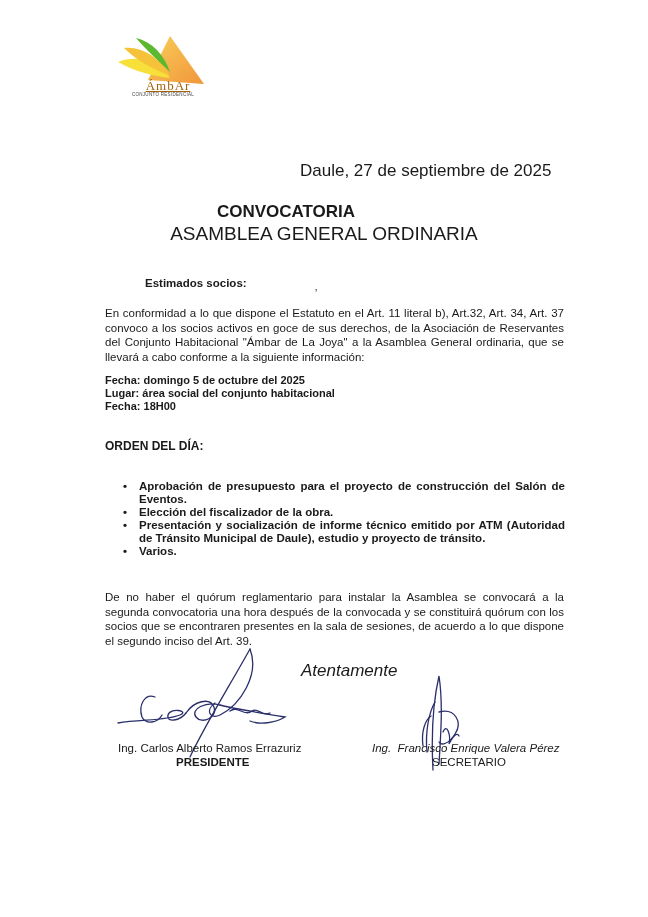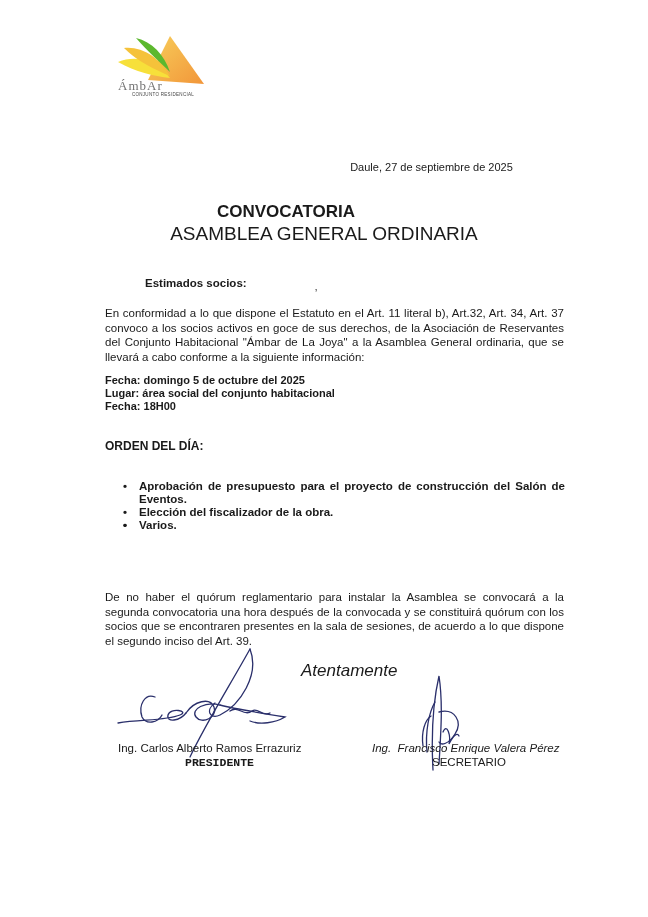--- a/index.html
+++ b/index.html
@@ -1,36 +1,36 @@
 <!DOCTYPE html>
 <html><head>
 <meta charset="utf-8">
 <style>
   html, body { margin:0; padding:0; background:#ffffff; }
   body { width:648px; height:917px; position:relative; overflow:hidden; font-family:"Liberation Sans", sans-serif; color:#1a1a1a; }
   .abs { position:absolute; }
   .logo { left:108px; top:32px; width:110px; height:70px; }
-  .logo-word { left:118px; top:78px; width:100px; text-align:left; font-family:"Liberation Serif", serif; font-size:13px; letter-spacing:1px; color:#737373; }
+  .logo-word { left:118px; top:78px; width:100px; text-align:center; font-family:"Liberation Serif", serif; font-size:13px; letter-spacing:1px; color:#a16207;text-decoration:underline; }
   .logo-sub { left:108px; top:92px; width:110px; text-align:center; font-size:4.5px; letter-spacing:0.3px; color:#444; }
-  .date { left:300px; top:161px; width:263px; text-align:center; font-size:11px; }
+  .date { left:300px; top:161px; width:263px; text-align:left; font-size:17px; }
   .title1 { left:0; width:572px; top:202px; text-align:center; font-weight:bold; font-size:17px; }
   .title2 { left:0; width:648px; top:223px; text-align:center; font-weight:normal; font-size:19px; }
   .greeting { left:105px; top:277px; font-weight:bold; font-size:11.5px;padding-left:40px; }
   .tick { left:315px; top:288px; font-size:10px; }
   .para { left:105px; width:459px; font-size:11.5px; line-height:14.5px; text-align:justify; }
   .p1 { top:306px; }
   .info { left:105px; font-weight:bold; font-size:11px; line-height:13px; }
   .orden { left:105px; top:439px; font-weight:bold; font-size:12px; }
   ul.agenda { position:absolute; left:105px; top:480px; width:460px; margin:0; padding:0; list-style:none; }
   ul.agenda li { position:relative; padding-left:34px; font-weight:bold; font-size:11.5px; line-height:13px; text-align:justify; }
   ul.agenda li .bullet { position:absolute; left:18px; top:0; }
   .p2 { top:590px; }
   .atentamente { left:301px; top:661px; font-size:17px;font-style:italic; }
   .sig1-name { left:118px; top:742px; font-size:11.5px; }
-  .sig1-role { left:185px; top:756px; font-weight:bold; font-size:11.5px;font-family:Liberation Mono, monospace; }
+  .sig1-role { left:176px; top:756px; font-weight:bold; font-size:11.5px; }
   .sig2-name { left:372px; top:742px; font-size:11.5px;font-style:italic; }
   .sig2-role { left:432px; top:756px; font-weight:normal; font-size:11.5px; }
   .sig-svg { position:absolute; }
 </style>
 </head>
 <body>
 
 <svg class="abs logo" viewBox="0 0 110 70">
   <defs>
     <linearGradient id="lg1" x1="0" y1="0" x2="1" y2="1">
@@ -57,21 +57,21 @@
 <div class="abs para p1">En conformidad a lo que dispone el Estatuto en el Art. 11 literal b), Art.32, Art. 34, Art. 37 convoco a los socios activos en goce de sus derechos, de la Asociación de Reservantes del Conjunto Habitacional "Ámbar de La Joya" a la Asamblea General ordinaria, que se llevará a cabo conforme a la siguiente información:</div>
 
 <div class="abs info" style="top:374px">Fecha: domingo 5 de octubre del 2025</div>
 <div class="abs info" style="top:387px">Lugar: área social del conjunto habitacional</div>
 <div class="abs info" style="top:400px">Fecha: 18H00</div>
 
 <div class="abs orden">ORDEN DEL DÍA:</div>
 <ul class="agenda">
   <li><span class="bullet">•</span><span>Aprobación de presupuesto para el proyecto de construcción del Salón de Eventos.</span></li>
   <li><span class="bullet">•</span><span>Elección del fiscalizador de la obra.</span></li>
-  <li><span class="bullet">•</span></li>
+  <li><span class="bullet">•</span><span>Presentación y socialización de informe técnico emitido por ATM (Autoridad de Tránsito Municipal de Daule), estudio y proyecto de tránsito.</span></li>
   <li><span class="bullet">•</span><span>Varios.</span></li>
 </ul>
 
 <div class="abs para p2">De no haber el quórum reglamentario para instalar la Asamblea se convocará a la segunda convocatoria una hora después de la convocada y se constituirá quórum con los socios que se encontraren presentes en la sala de sesiones, de acuerdo a lo que dispone el segundo inciso del Art. 39.</div>
 
 <div class="abs atentamente">Atentamente</div>
 
 <svg class="sig-svg" style="left:110px; top:645px; width:190px; height:115px;" viewBox="0 0 190 115">
   <g fill="none" stroke="#2a2f6b" stroke-width="1.3" stroke-linecap="round">
     <path d="M140,4 C120,40 95,80 80,112"></path>

